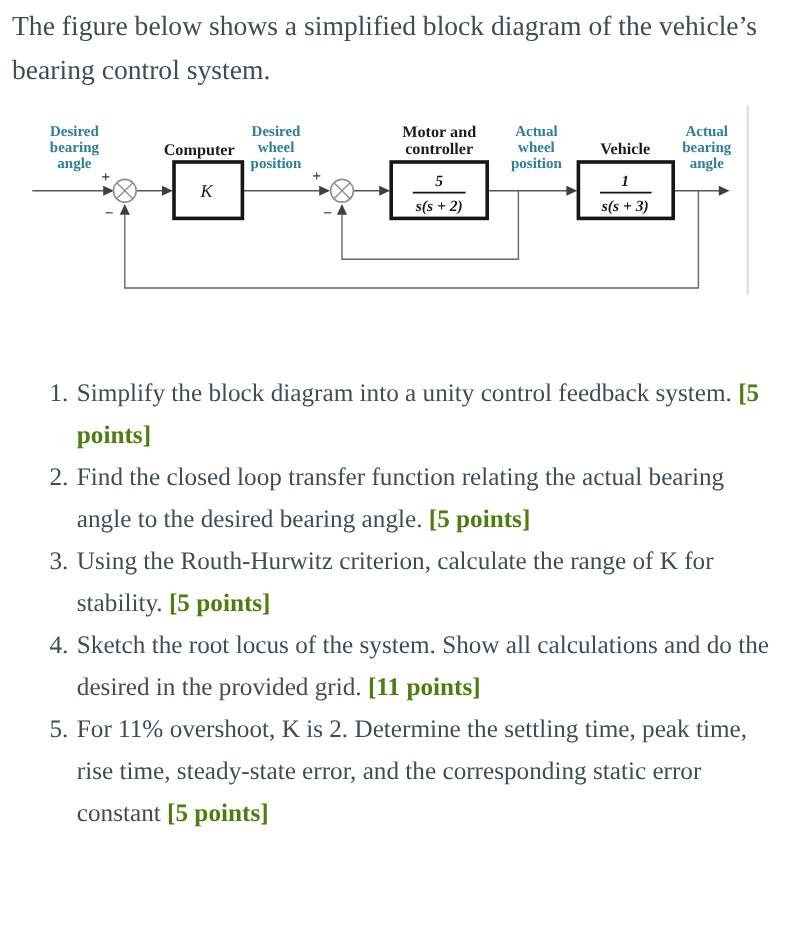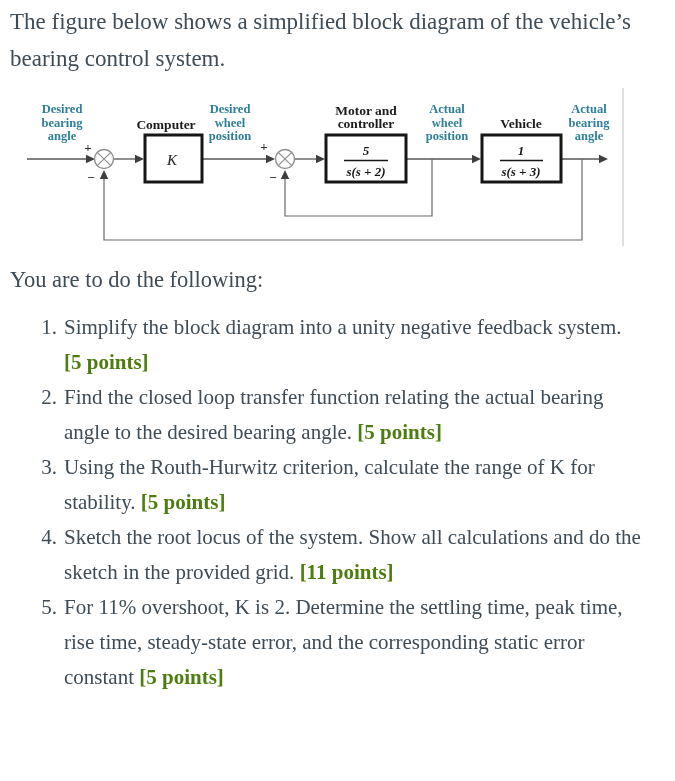--- a/index.html
+++ b/index.html
@@ -118,38 +118,37 @@
         <text class="teal-label" x="447" y="52" text-anchor="middle" fill="#2e7f98">position</text>
       </g>
       <g>
         <text class="teal-label" x="589" y="25" text-anchor="middle" fill="#2e7f98">Actual</text>
         <text class="teal-label" x="589" y="38.5" text-anchor="middle" fill="#2e7f98">bearing</text>
         <text class="teal-label" x="589" y="52" text-anchor="middle" fill="#2e7f98">angle</text>
       </g>
     </svg>
   </div>
 
-  <p class="lead">You are to do the following:</p>
 
   <div class="tasks">
     <div class="task">
       <span class="task-marker">1.</span>
-      <span class="task-body"><span>Simplify the block diagram into a unity negative feedback system.</span> <span class="task-points">[5 points]</span></span>
+      <span class="task-body"><span>Simplify the block diagram into a unity control feedback system.</span> <span class="task-points">[5 points]</span></span>
     </div>
     <div class="task">
       <span class="task-marker">2.</span>
       <span class="task-body"><span>Find the closed loop transfer function relating the actual bearing angle to the desired bearing angle.</span> <span class="task-points">[5 points]</span></span>
     </div>
     <div class="task">
       <span class="task-marker">3.</span>
       <span class="task-body"><span>Using the Routh-Hurwitz criterion, calculate the range of K for stability.</span> <span class="task-points">[5 points]</span></span>
     </div>
     <div class="task">
       <span class="task-marker">4.</span>
-      <span class="task-body"><span>Sketch the root locus of the system. Show all calculations and do the sketch in the provided grid.</span> <span class="task-points">[11 points]</span></span>
+      <span class="task-body"><span>Sketch the root locus of the system. Show all calculations and do the desired in the provided grid.</span> <span class="task-points">[11 points]</span></span>
     </div>
     <div class="task">
       <span class="task-marker">5.</span>
       <span class="task-body"><span>For 11% overshoot, K is 2. Determine the settling time, peak time, rise time, steady-state error, and the corresponding static error constant</span> <span class="task-points">[5 points]</span></span>
     </div>
   </div>
 
 </div>
 
 </body></html>

